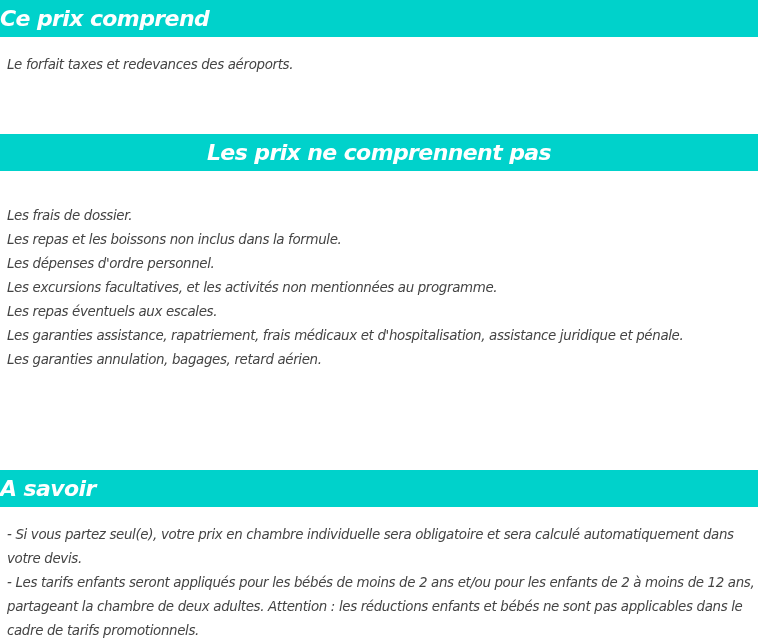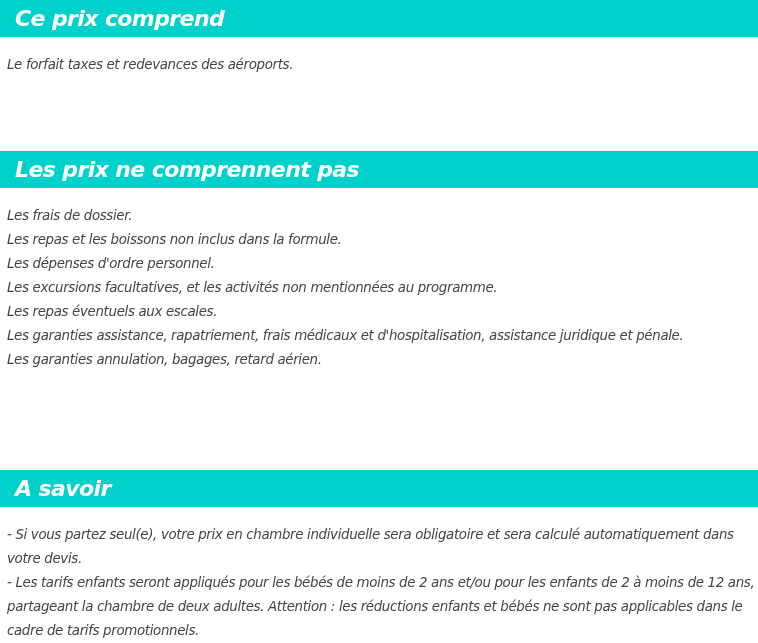--- a/index.html
+++ b/index.html
@@ -2,40 +2,40 @@
 <html><head>
 <meta charset="utf-8">
 <style>
   html, body { margin: 0; padding: 0; background: #ffffff; }
   body { width: 758px; height: 643px; overflow: hidden; position: relative;
          font-family: "DejaVu Sans", sans-serif; }
   .section-bar {
     position: absolute; left: 0; width: 758px; height: 37px;
     background: #00d2cb; color: #ffffff;
     font-family: "DejaVu Sans", sans-serif; font-style: italic; font-weight: bold;
-    font-size: 22px; line-height: 37px; box-sizing: border-box; padding-left: 15px;
+    font-size: 22px; line-height: 37px; box-sizing: border-box; 
     letter-spacing: -0.6px; white-space: nowrap;
   }
   .body-block {
     position: absolute; left: 7px; width: 758px;
     color: #444444; font-family: "DejaVu Sans", sans-serif; font-style: italic;
     font-size: 13.4px; line-height: 24px; letter-spacing: -0.35px;
   }
   .line { display: block; white-space: nowrap; }
   .para { display: block; white-space: normal; }
 </style>
 </head>
 <body>
 
 <div class="section-bar" style="top:0;">Ce prix comprend</div>
 <div class="body-block" style="top:53px;">
   <span class="line">Le forfait taxes et redevances des aéroports.</span>
 </div>
 
-<div class="section-bar" style="top:151px;">Les prix ne comprennent pas</div>
+<div class="section-bar" style="top:134px;text-align:center;">Les prix ne comprennent pas</div>
 <div class="body-block" style="top:204px;">
   <span class="line">Les frais de dossier.</span>
   <span class="line">Les repas et les boissons non inclus dans la formule.</span>
   <span class="line">Les dépenses d'ordre personnel.</span>
   <span class="line">Les excursions facultatives, et les activités non mentionnées au programme.</span>
   <span class="line">Les repas éventuels aux escales.</span>
   <span class="line">Les garanties assistance, rapatriement, frais médicaux et d'hospitalisation, assistance juridique et pénale.</span>
   <span class="line">Les garanties annulation, bagages, retard aérien.</span>
 </div>
 

